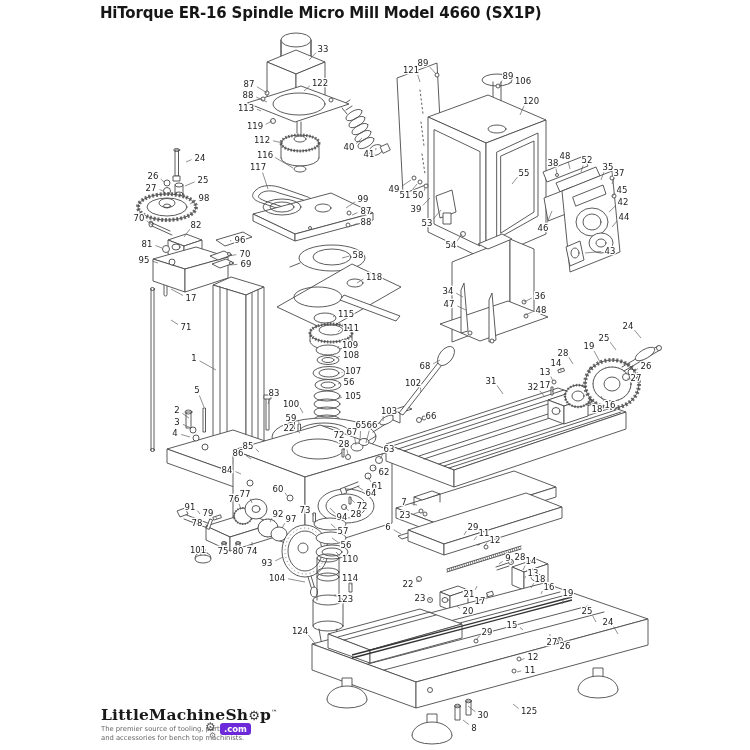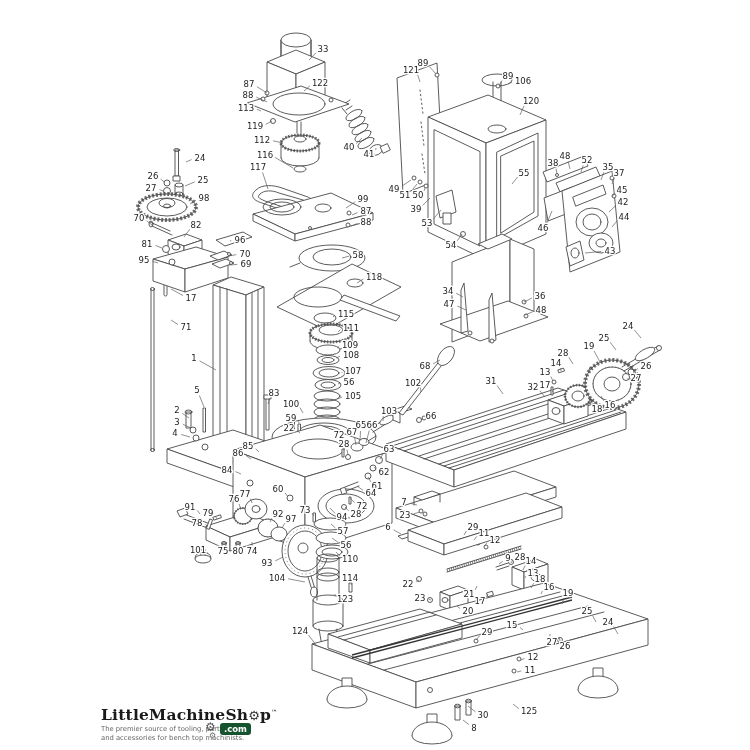--- a/index.html
+++ b/index.html
@@ -16,30 +16,31 @@
   .scr{fill:#fff;stroke:#4a4a4a;stroke-width:0.9;}
   .plabel{font-family:"DejaVu Sans","Liberation Sans",sans-serif;font-size:8.5px;fill:#1c1c1c;
           text-anchor:middle;paint-order:stroke;stroke:#fff;stroke-width:2.5px;}
   .leader{stroke:#606060;stroke-width:0.7;}
   #logo{position:absolute;left:101px;top:705px;width:270px;}
   #brand{font-family:"DejaVu Serif","Liberation Serif",serif;font-weight:bold;
          font-size:15.5px;color:#1a1a1a;letter-spacing:0.2px;white-space:nowrap;}
   #brand .gear{font-family:"DejaVu Sans",sans-serif;font-size:13px;color:#333;}
   #brand sup{font-size:6px;}
   #tagline{font-size:6.8px;color:#666;line-height:1.35;width:150px;margin-top:1px;}
-  #dotcom{position:absolute;left:119px;top:18px;background:#14532d;color:#fff;
+  #dotcom{position:absolute;left:119px;top:18px;background:#6d28d9;color:#fff;
           font-weight:bold;font-size:8.5px;padding:1px 4px;border-radius:3px;}
   .gearsm{position:absolute;color:#555;font-family:"DejaVu Sans",sans-serif;}
   #gear1{left:104px;top:15px;font-size:12px;}
   #gear2{left:108px;top:26px;font-size:8px;color:#777;}
 </style>
 </head>
 <body>
 
 <div id="stage">
+  <div id="title">HiTorque ER-16 Spindle Micro Mill Model 4660 (SX1P)</div>
 
   <svg id="diagram-svg" width="750" height="750" viewBox="0 0 750 750">
 
     <g>
       <polygon class="w" points="397,78 437,63 443,178 403,194"></polygon>
       <path class="s" d="M420,90 l3,24" stroke="#555" stroke-width="18" stroke-dasharray="1.4,3" fill="none"></path>
       <path class="s" d="M421,122 l3,24" stroke="#555" stroke-width="18" stroke-dasharray="1.4,3" fill="none"></path>
       <path class="s" d="M422,154 l3,20" stroke="#555" stroke-width="18" stroke-dasharray="1.4,3" fill="none"></path>
       <circle class="scr" cx="437" cy="75" r="2"></circle>
     </g>

